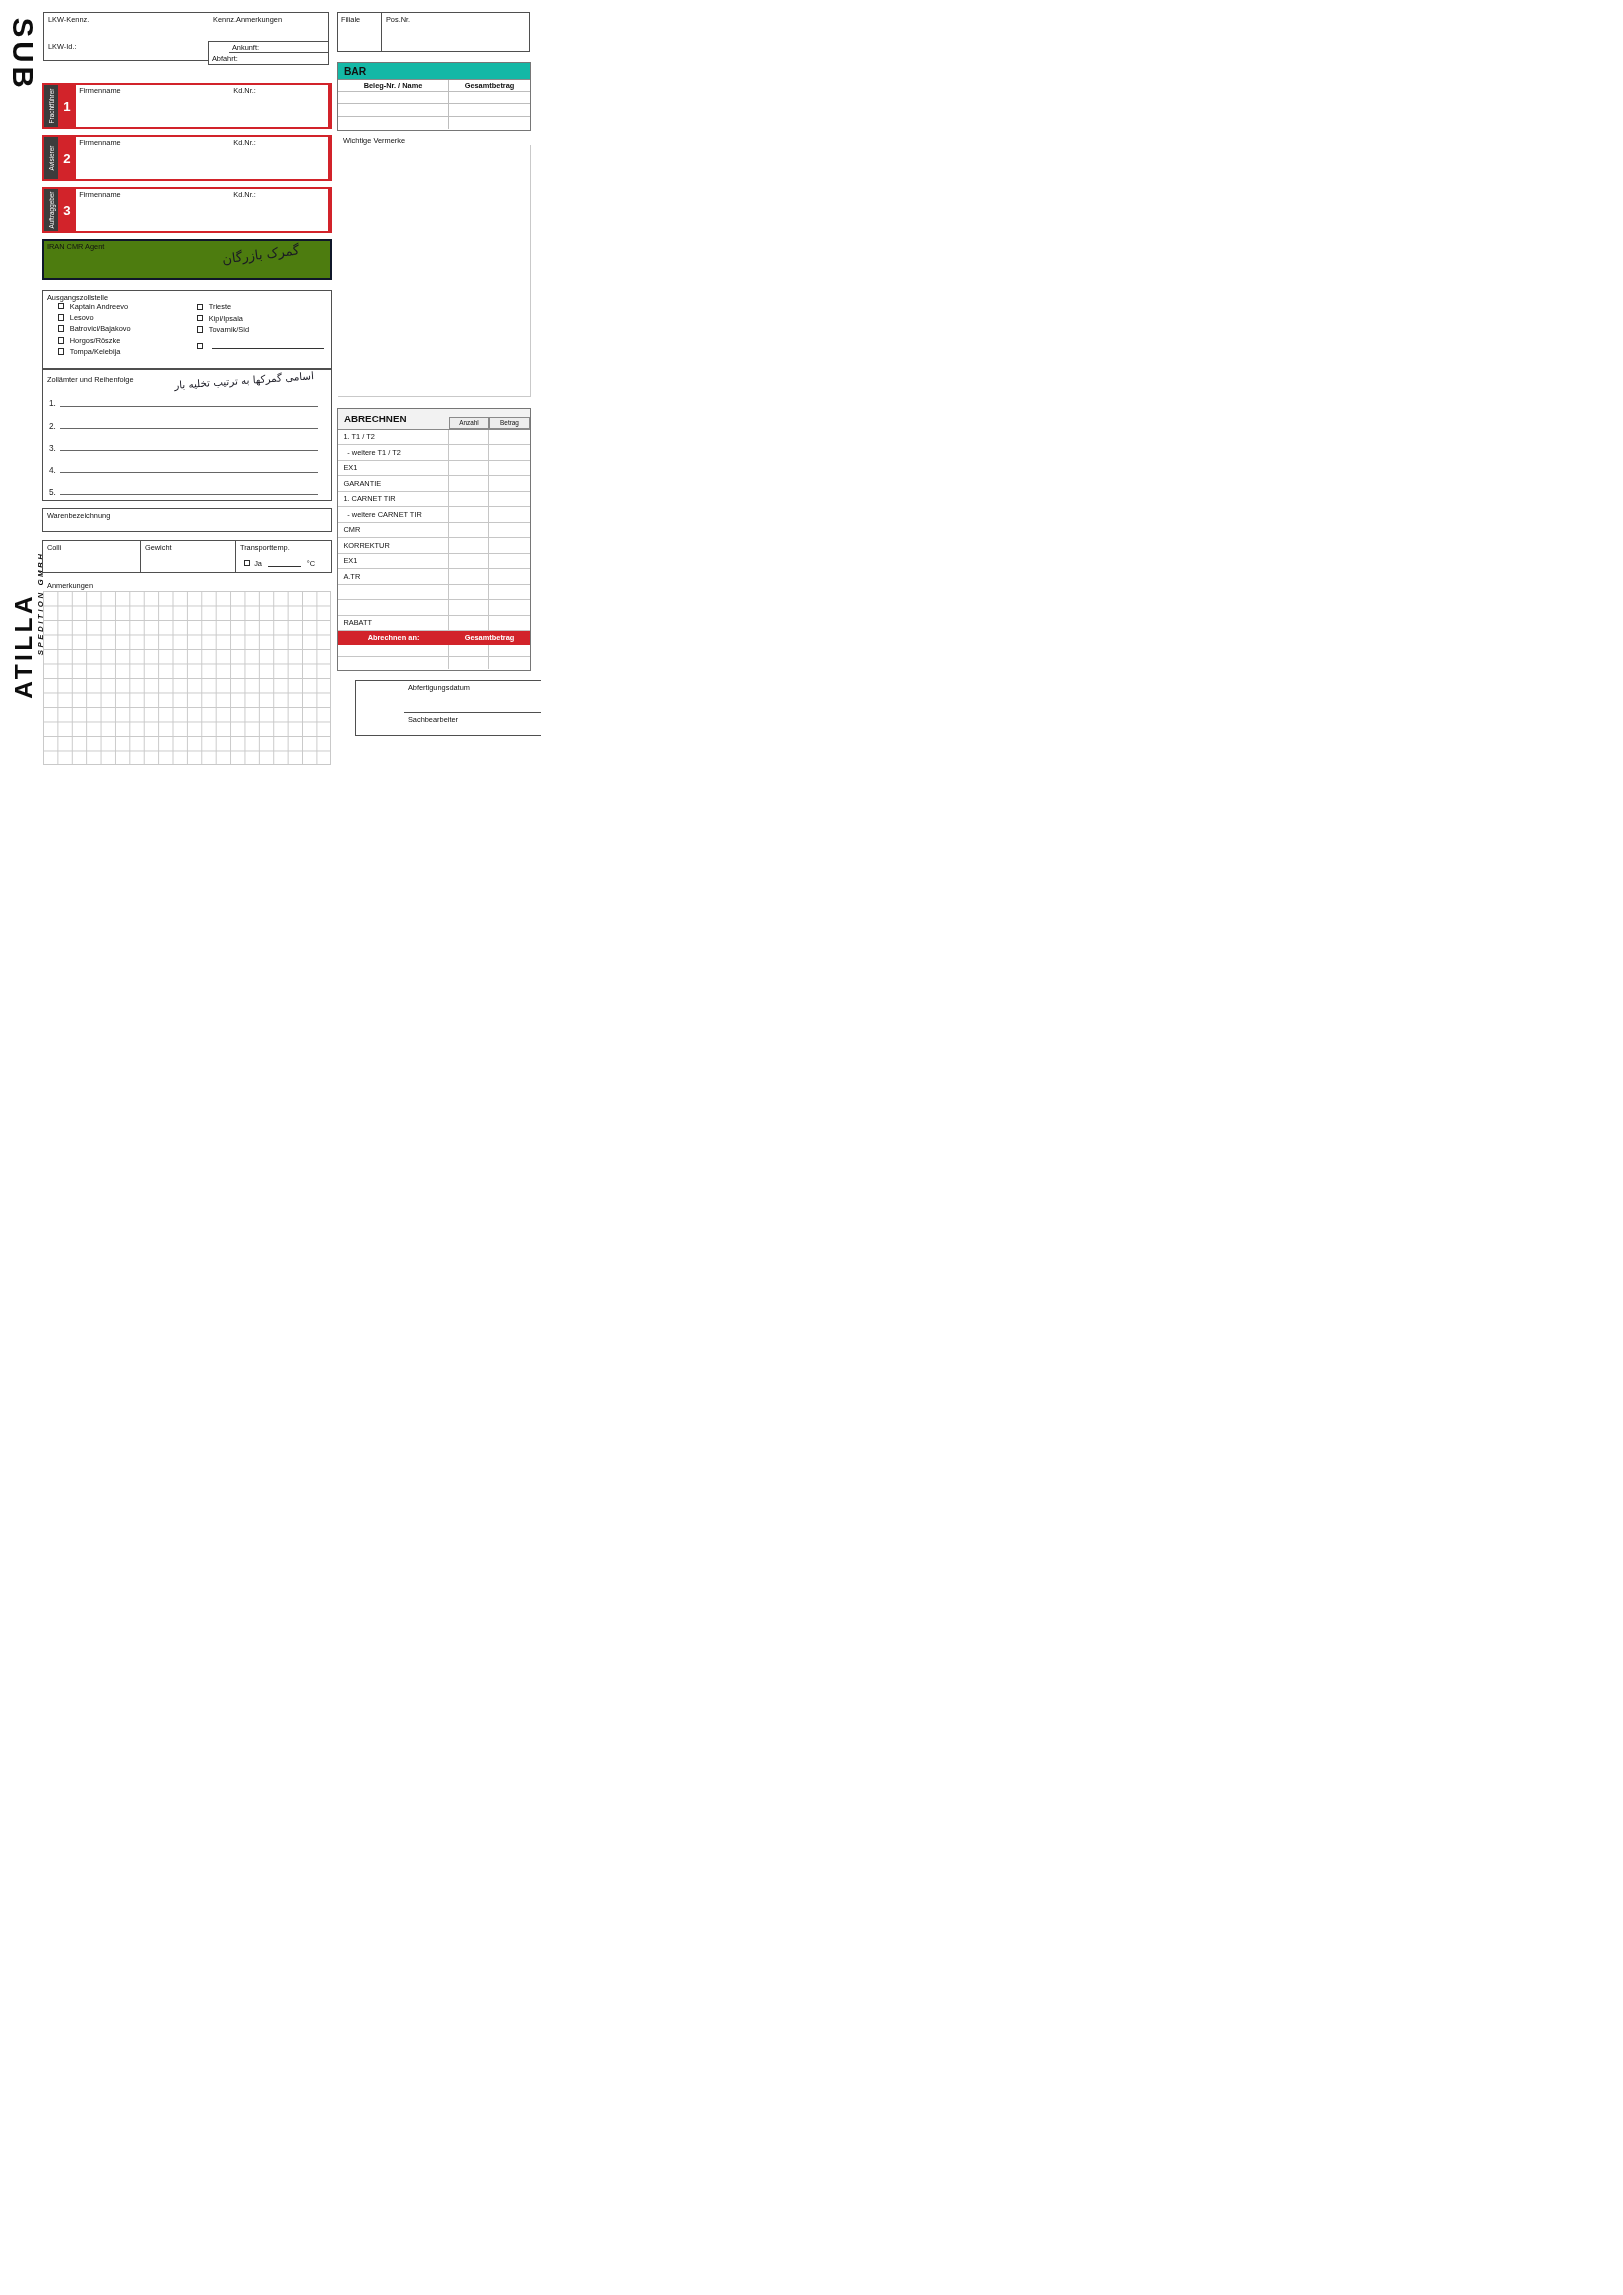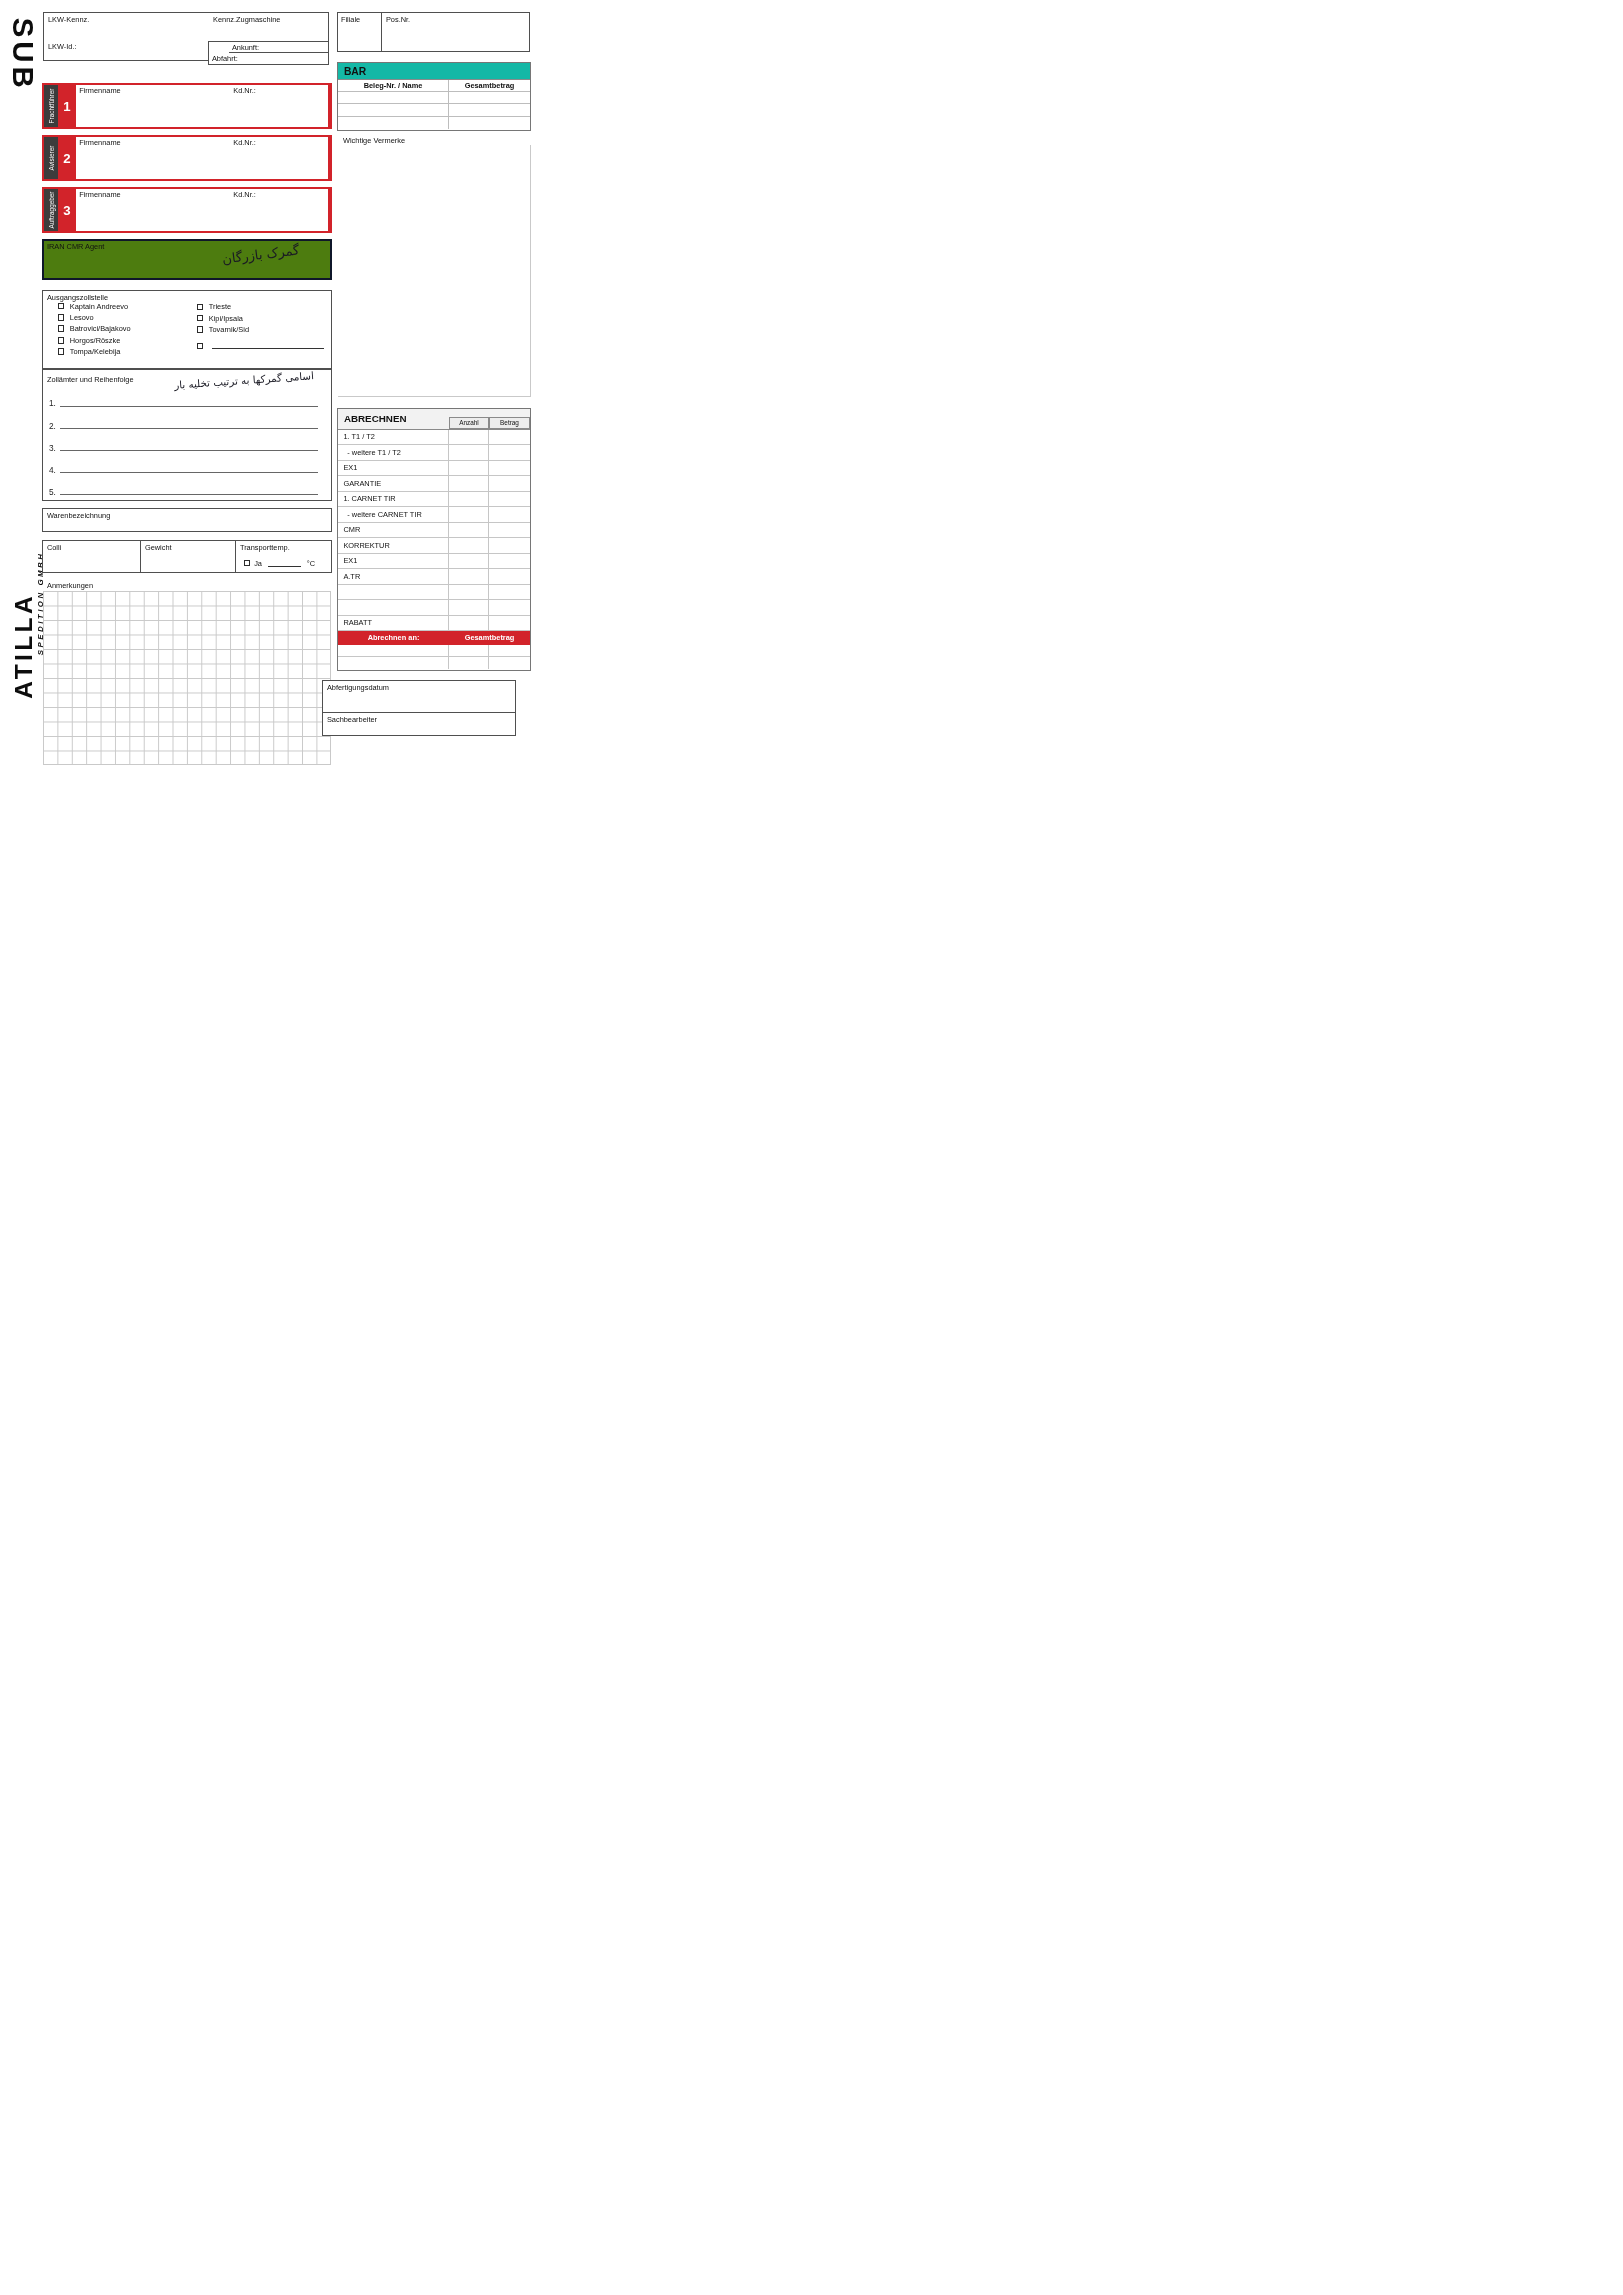--- a/index.html
+++ b/index.html
@@ -104,21 +104,21 @@
   </div>
   <div class="vrot company" style="left:-38px; top:634px; width:123px; height:23.6px;">
     <span>ATILLA</span>
   </div>
   <div class="vrot company-sub" style="left:-12.8px; top:599px; width:106px; height:8.8px;">
     <span>SPEDITION GMBH</span>
   </div>
 
   <div class="box" style="left:43px; top:11.8px; width:286px; height:49px;">
     <span class="lbl" style="left:3.9px; top:2.9px">LKW-Kennz.</span>
-    <span class="lbl" style="left:169px; top:2.9px">Kennz.Zugmaschine</span>
+    <span class="lbl" style="left:169px; top:2.9px">Kennz.Anmerkungen</span>
     <span class="lbl" style="left:3.9px; top:30px">LKW-Id.:</span>
     <div style="position:absolute; left:164px; top:28.5px; width:121px; height:23.6px; border:1px solid #4f4f4f; background:#fff;">
       <div style="height:10.8px; border-bottom:0.5px solid #4f4f4f; position:relative;margin-left:20px;">
         <span class="lbl" style="left:2.9px; top:1.5px">Ankunft:</span>
       </div>
       <div style="height:10.8px; position:relative;">
         <span class="lbl" style="left:2.9px; top:1.5px">Abfahrt:</span>
       </div>
     </div>
   </div>
@@ -367,21 +367,21 @@
       <div class="ab-anzahl"></div>
       <div class="ab-betrag"></div>
     </div>
     <div class="ab-row small" style="border-bottom:none">
       <div class="ab-label"></div>
       <div class="ab-anzahl"></div>
       <div class="ab-betrag"></div>
     </div>
   </div>
 
-  <div class="box" style="left:322px; top:680px; width:194px; height:56px;">
+  <div class="box" style="left:355px; top:680px; width:194px; height:56px;padding-left:48px;">
     <div style="height:32px; border-bottom:1px solid #4f4f4f; position:relative;">
       <span class="lbl" style="left:3.9px; top:2.5px">Abfertigungsdatum</span>
     </div>
     <div style="position:relative; height:45px;">
       <span class="lbl" style="left:3.9px; top:2.5px">Sachbearbeiter</span>
     </div>
   </div>
 
 </div>
 

